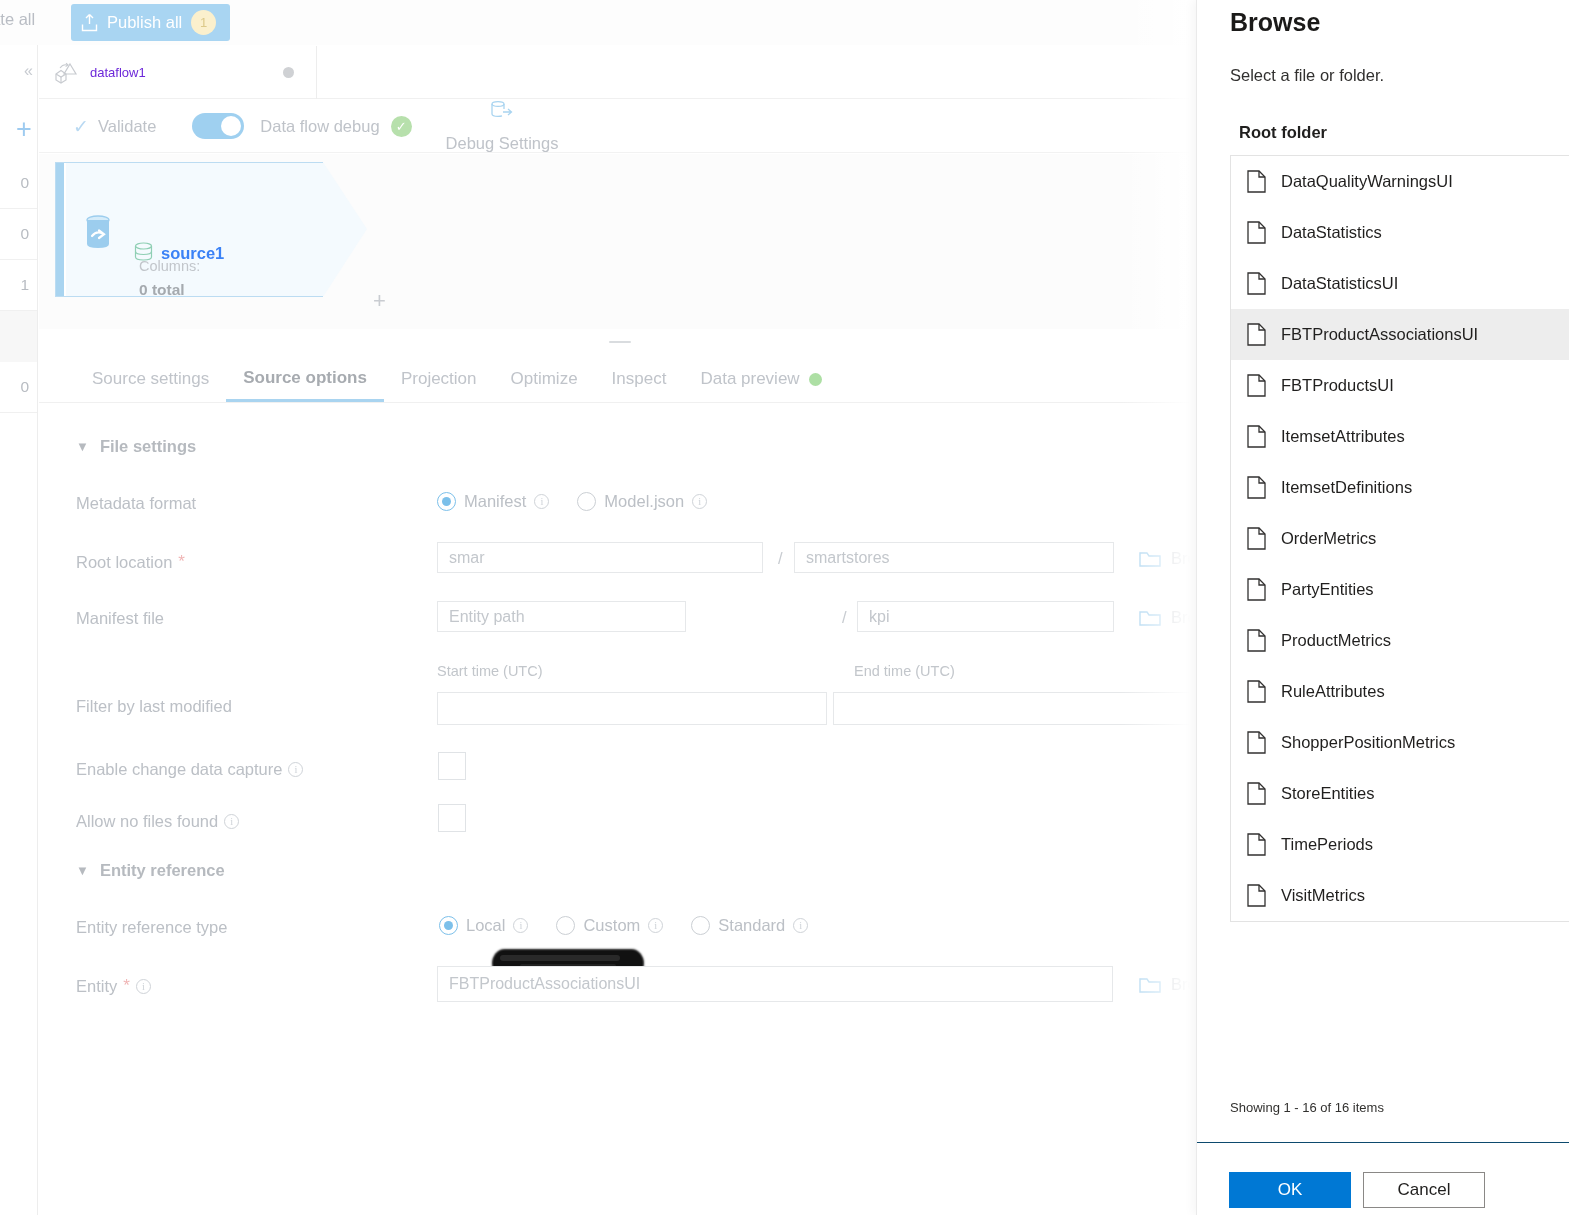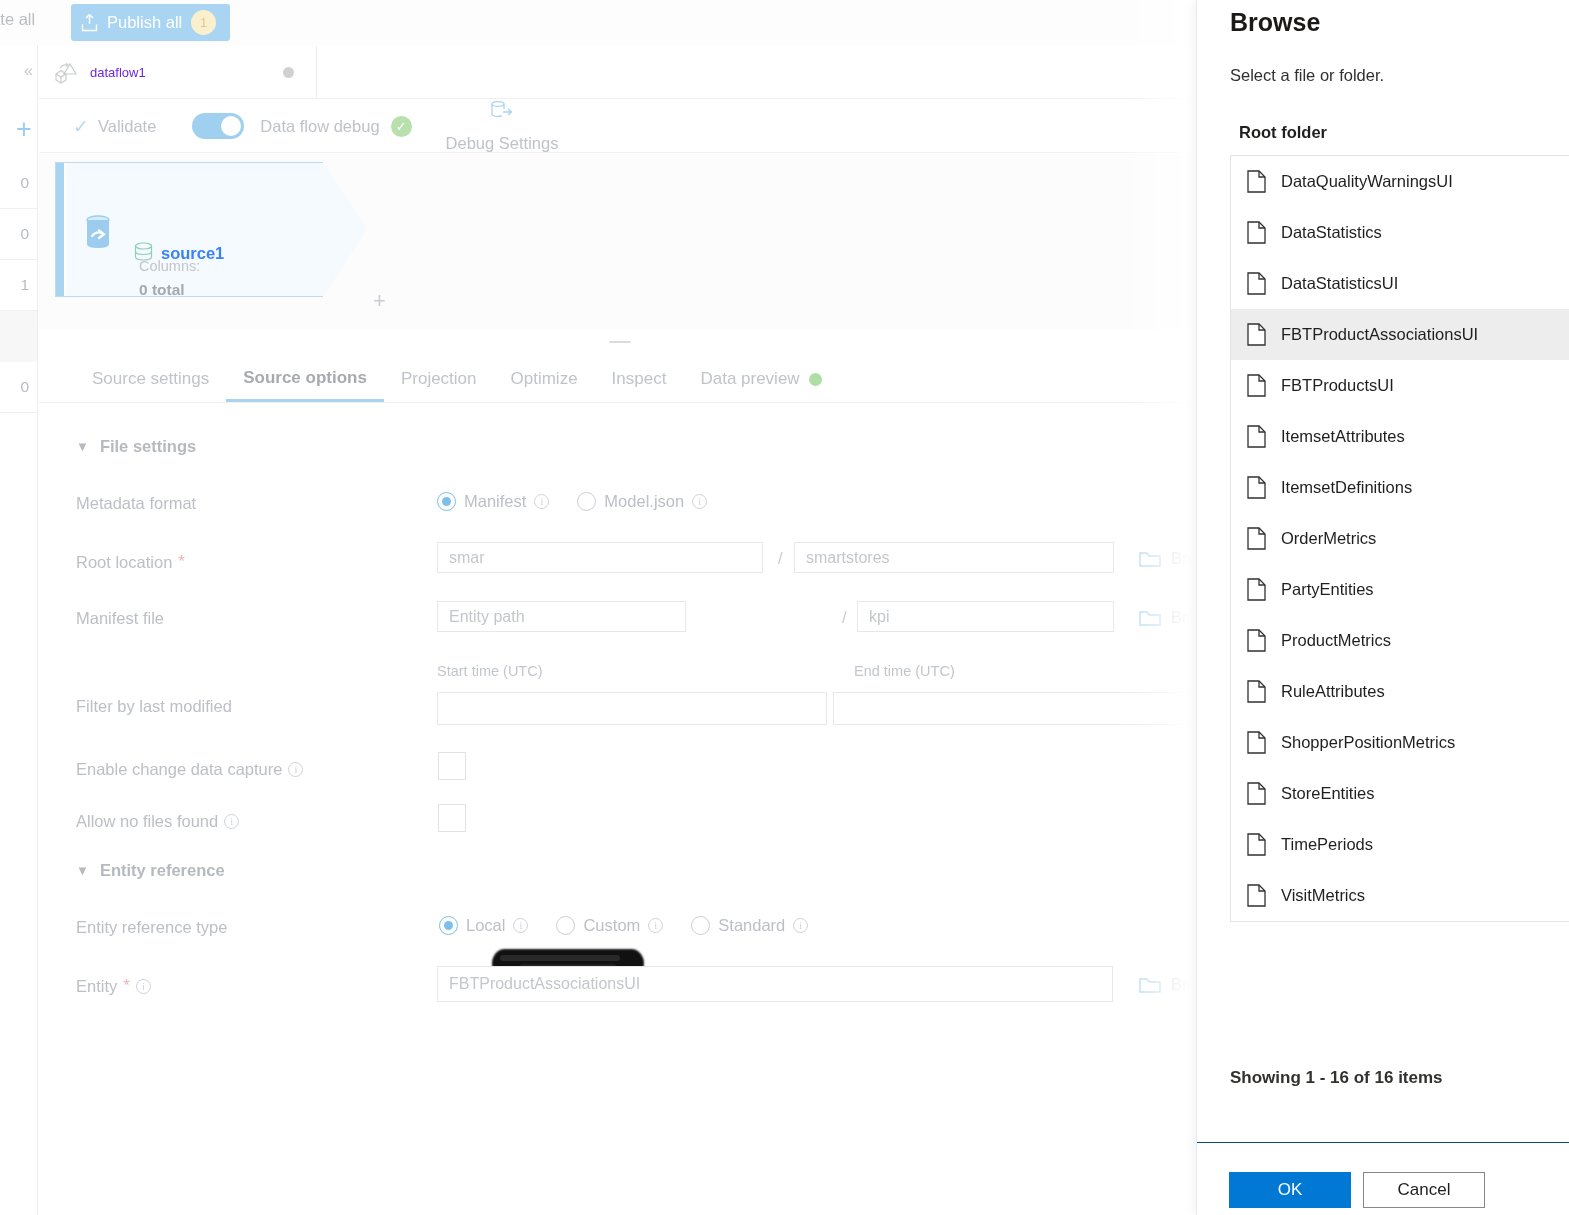--- a/index.html
+++ b/index.html
@@ -244,21 +244,21 @@
     position: absolute; left: 33px; top: 155px; right: 0; height: 767px;
     border: 1px solid #e3e3e3; border-right: none; overflow: hidden;
   }
   .litem {
     height: 51px; display: flex; align-items: center; gap: 15px;
     padding-left: 16px; font-size: 16.5px; color: #201f1e; cursor: pointer;
     white-space: nowrap;
   }
   .litem.sel { background: #ededed; }
   .file-ic { width: 19px; height: 23px; flex: 0 0 auto; }
-  .showing { position: absolute; left: 33px; top: 1068px; font-size: 17px; color: #32312f; font-weight: bold; }
+  .showing { position: absolute; left: 33px; top: 1100px; font-size: 13px; color: #32312f; }
   .panel-footer {
     position: absolute; left: 0; right: 0; top: 1142px; height: 73px;
     border-top: 1px solid #0c4a6e; background: #fff;
   }
   .btn-ok {
     position: absolute; left: 32px; top: 29px; width: 122px; height: 36px;
     background: #0078d4; color: #fff; border: none; font-size: 17px;
     font-family: "Liberation Sans", sans-serif; cursor: pointer;
   }
   .btn-cancel {

